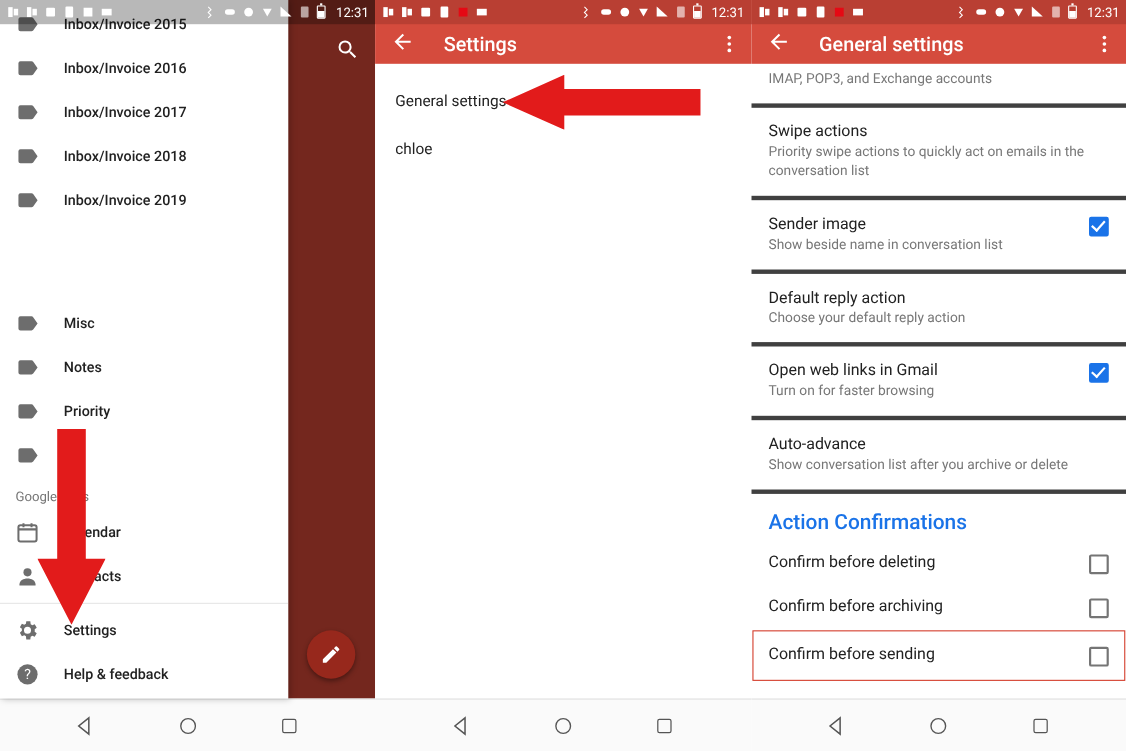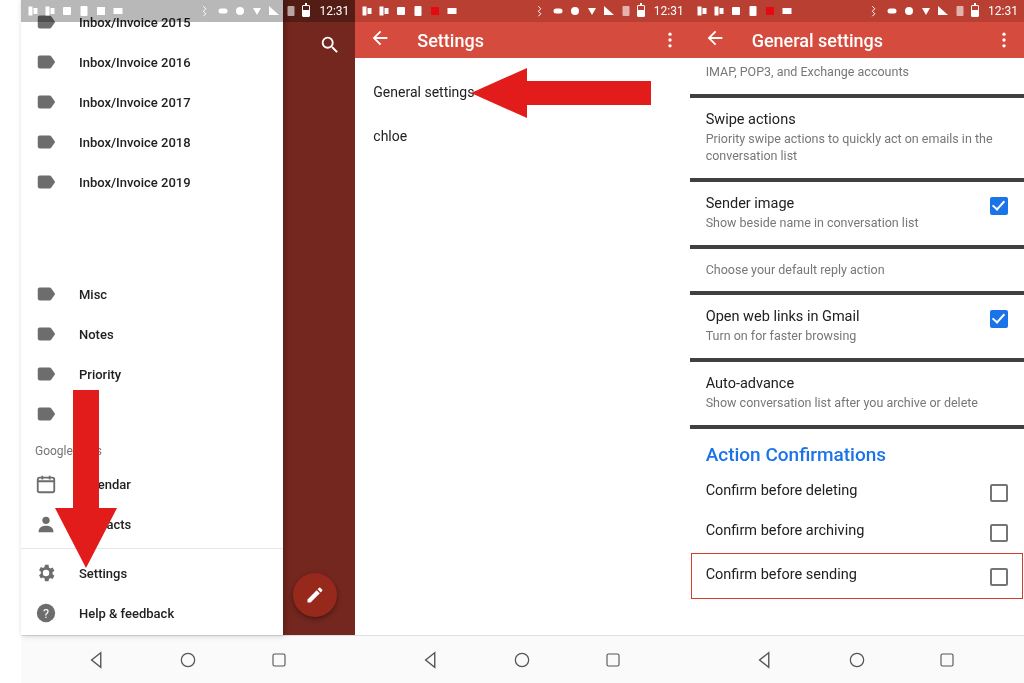--- a/index.html
+++ b/index.html
@@ -1,17 +1,17 @@
 <!DOCTYPE html>
 <html><head>
 <meta charset="utf-8">
 <style>
   * { box-sizing: border-box; margin: 0; padding: 0; }
   html, body { width: 1024px; height: 683px; font-family: Roboto, Arial, sans-serif; background: #fff; overflow: hidden; }
-  .screens { display: flex; width: 1024px; height: 597px; padding-left: 21px; }
+  .screens { display: flex; width: 1024px; height: 597px; }
   .screen { width: 341.33px; height: 683px; position: relative; display:flex; flex-direction:column; background:#fff; }
   .screen:last-child { width: 341.34px; }
 
   
   .statusbar { height: 22px; background: rgba(0,0,0,0.28); display:flex; align-items:center; font-size:11px; color:#fff; padding: 0 6px; justify-content: space-between; position: absolute; top:0; left:0; right:0; z-index:50; }
   .sb-left, .sb-right { display:flex; align-items:center; gap:5px; }
   .sb-ic { width:12px; height:12px; fill:#fff; }
   .sb-time { font-size:12px; margin-left:4px; }
   .sb-batt { width:8px; height:12px; border:1px solid #fff; border-radius:1px; position:relative; }
   .sb-batt::before { content:""; position:absolute; top:-3px; left:2px; width:2px; height:2px; background:#fff; }
@@ -422,20 +422,21 @@
       </div>
       <div class="gs-item">
         <div class="txt">
             <div class="ttl">Sender image</div>
             <div class="sub">Show beside name in conversation list</div>
           </div>
         <div class="chk on"></div>
       </div>
       <div class="gs-item">
         <div class="txt">
+            <div class="ttl">Default reply action</div>
             <div class="sub">Choose your default reply action</div>
           </div>
       </div>
       <div class="gs-item">
         <div class="txt">
             <div class="ttl">Open web links in Gmail</div>
             <div class="sub">Turn on for faster browsing</div>
           </div>
         <div class="chk on"></div>
       </div>

